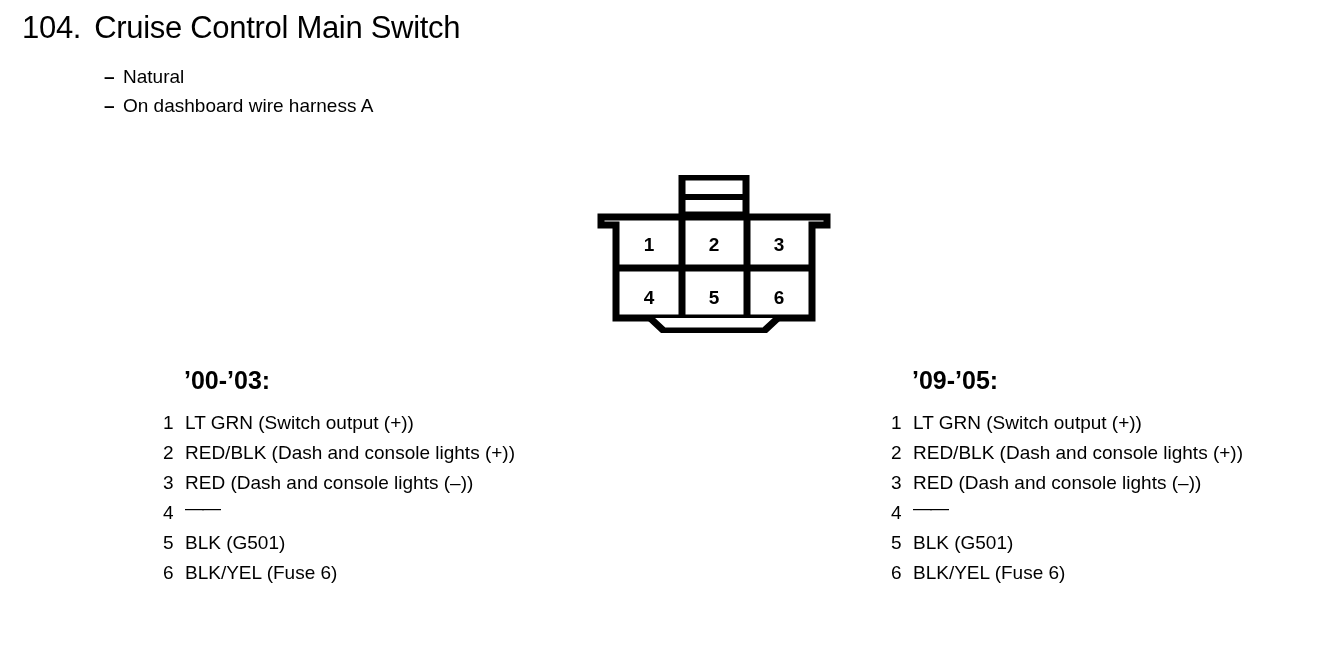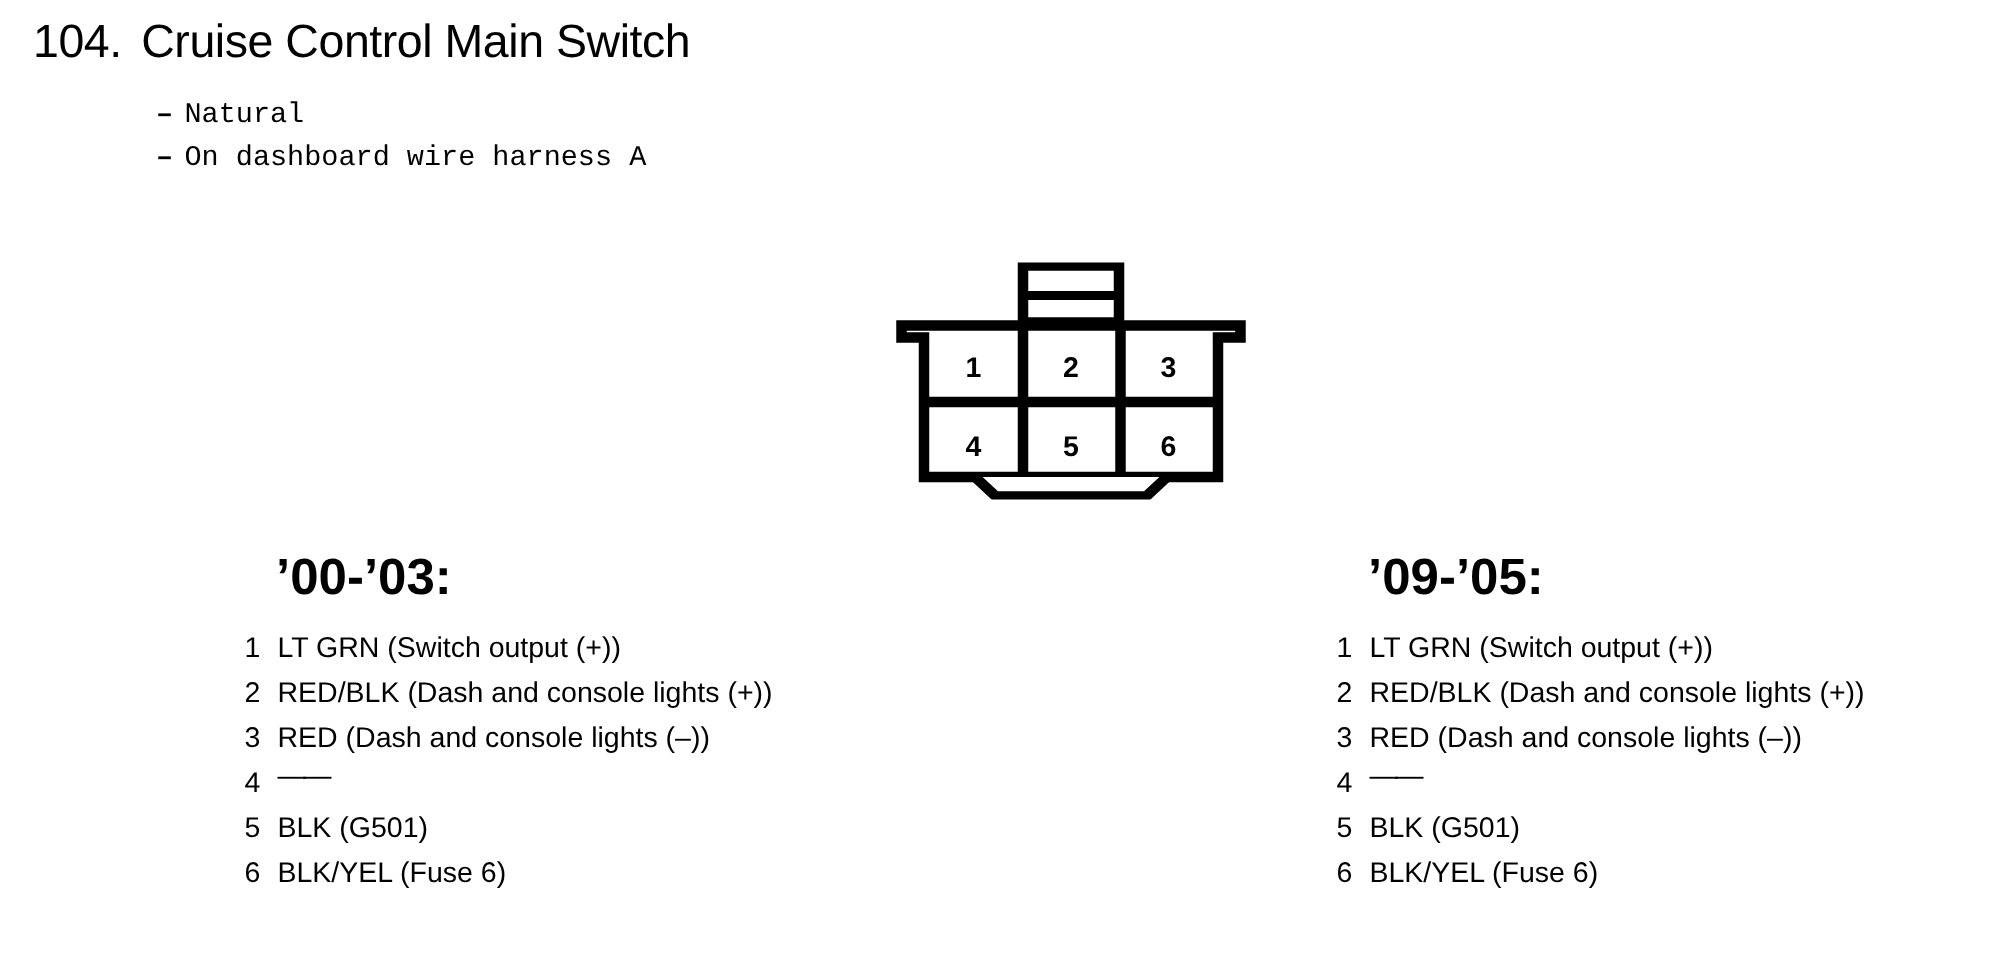--- a/index.html
+++ b/index.html
@@ -33,21 +33,20 @@
 
   .spec-list {
     position: absolute;
     left: 104px;
     top: 62px;
   }
   .spec-item {
     font-size: 19px;
     line-height: 29px;
     white-space: nowrap;
-    font-family: Liberation Mono, monospace;
   }
   .spec-dash {
     font-weight: bold;
     display: inline-block;
     width: 19px;
   }
 
   
   .connector {
     position: absolute;
@@ -69,21 +68,21 @@
 
   
   .pinout-col {
     position: absolute;
     top: 366px;
   }
   .pinout-col.left  { left: 163px; }
   .pinout-col.right { left: 891px; }
 
   .year-heading {
-    font-size: 34px;
+    font-size: 25px;
     font-weight: bold;
     margin-left: 21px;
     margin-bottom: 13px;
     white-space: nowrap;
   }
   .pin-row {
     font-size: 19px;
     line-height: 30px;
     white-space: nowrap;
     display: flex;

